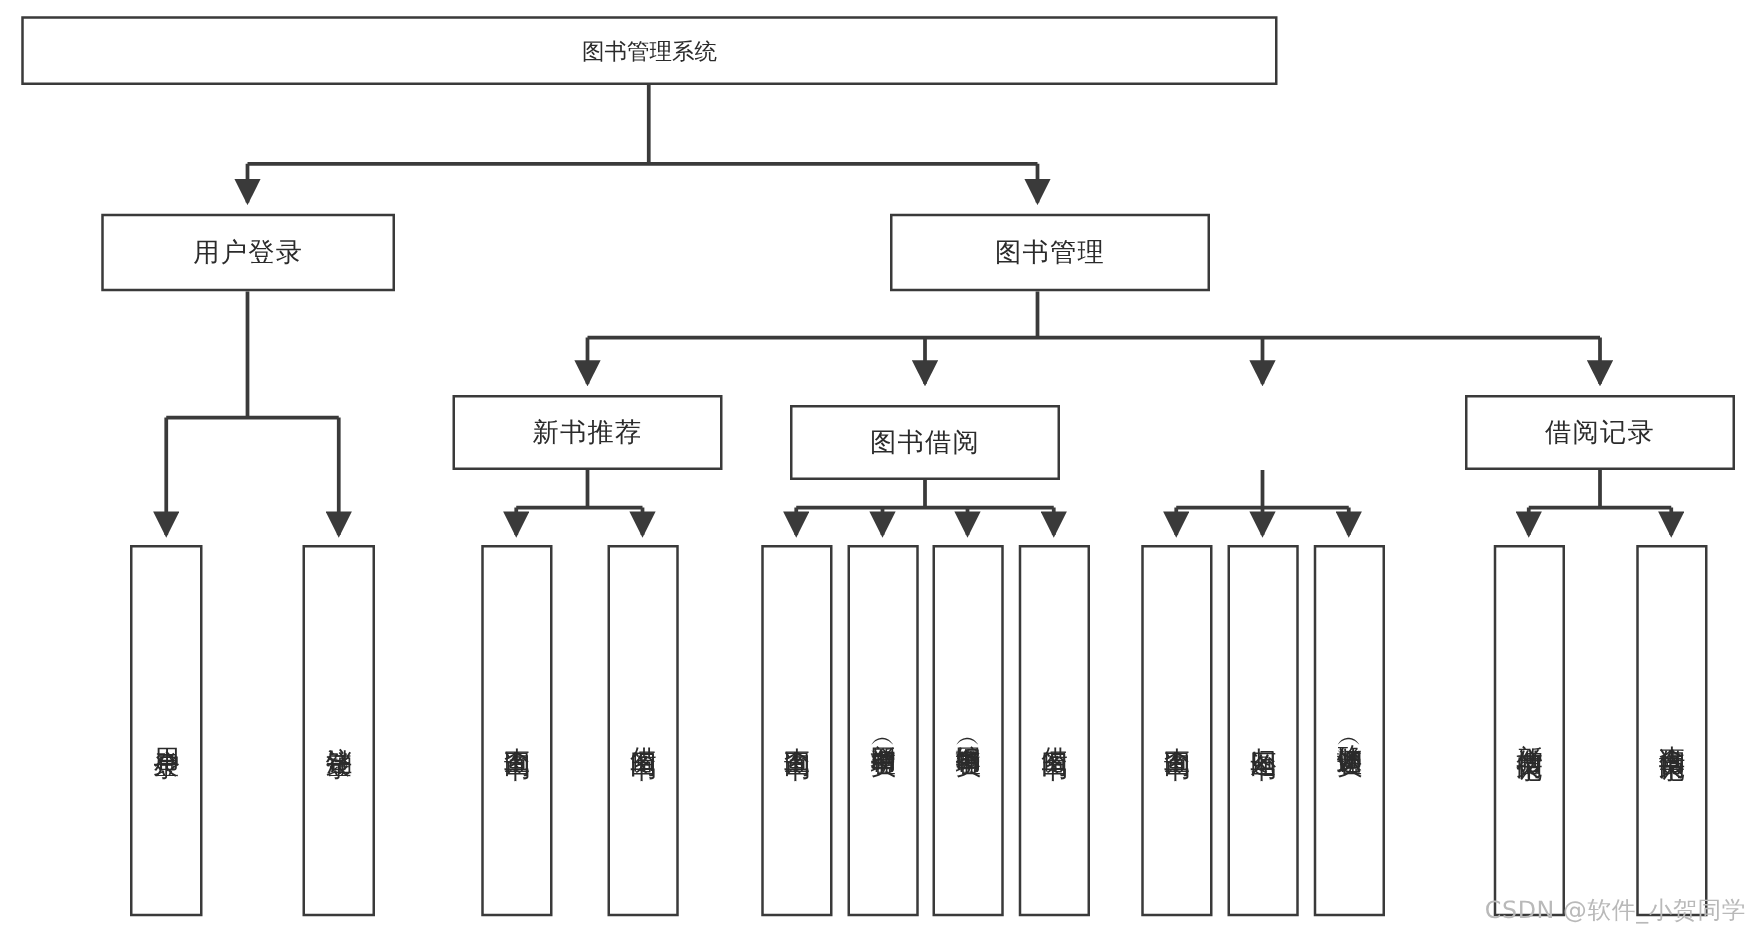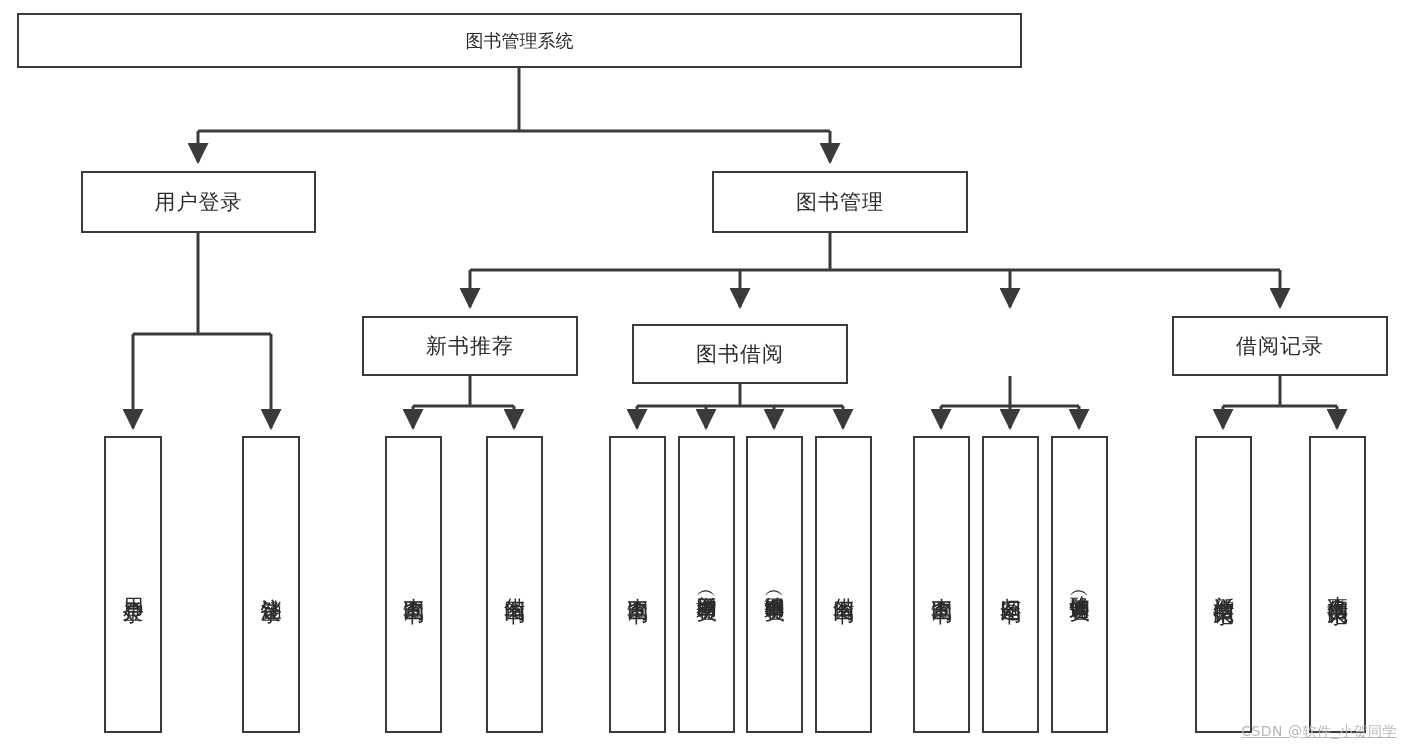--- a/index.html
+++ b/index.html
@@ -8,22 +8,22 @@
   #wires{position:absolute;left:0;top:0;width:1405px;height:747px;}
   .node{position:absolute;box-sizing:border-box;border:2px solid #3a3a3a;background:#ffffff;
         display:flex;align-items:center;justify-content:center;color:#2b2b2b;}
   .node.h{font-size:21px;letter-spacing:1px;}
   .node.root{font-size:18px;}
   .leaf{position:absolute;box-sizing:border-box;border:2px solid #3a3a3a;background:#ffffff;
         display:flex;align-items:center;justify-content:center;}
   .vtext{writing-mode:vertical-rl;text-orientation:upright;font-size:21px;line-height:1.26;
          color:#2b2b2b;letter-spacing:2px;white-space:nowrap;}
   .vtext.tall{font-size:20px;letter-spacing:1px;}
-  .watermark{position:absolute;right:8px;bottom:6px;font-size:14px;color:#b9b9b9;
-             letter-spacing:0.5px;white-space:nowrap;text-decoration:underline;}
+  .watermark{position:absolute;right:8px;bottom:6px;font-size:19px;color:#b9b9b9;
+             letter-spacing:0.5px;white-space:nowrap;}
 </style>
 </head>
 <body>
 
 <div id="canvas">
 
   <svg id="wires" viewBox="0 0 1405 747">
     <defs>
       <marker id="arrow" viewBox="0 0 10 10" refX="9" refY="5" markerWidth="7" markerHeight="7" orient="auto-start-reverse">
         <path d="M 0 0 L 10 5 L 0 10 z" fill="#3a3a3a"></path>

